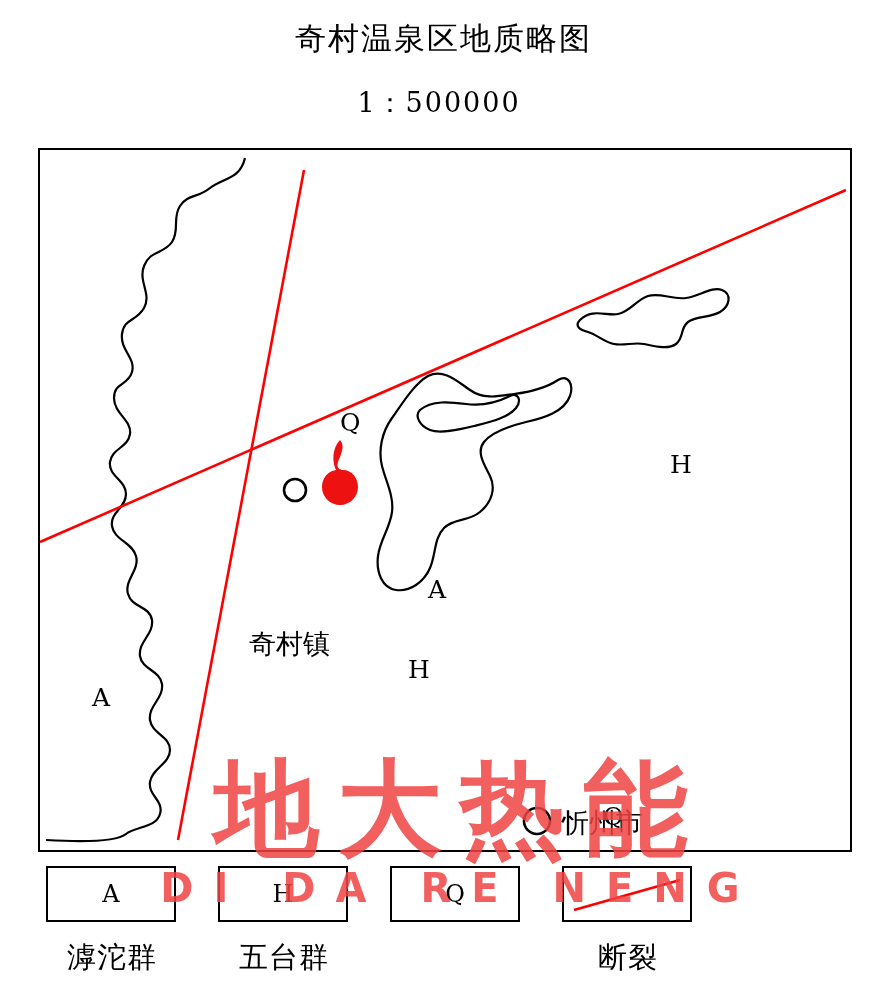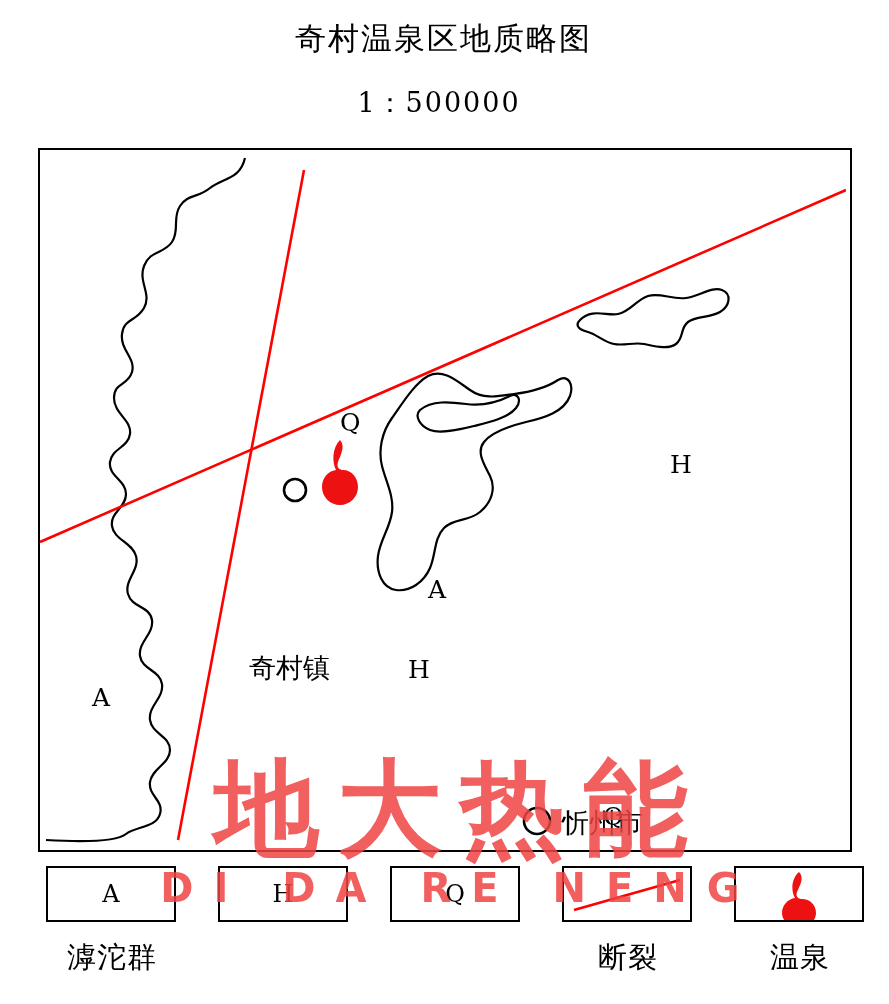--- a/index.html
+++ b/index.html
@@ -198,21 +198,21 @@
               C282,328 288,321 296,320 C292,312 292,298 300,290 Z"></path>
       </g>
     </svg>
 
     <div class="map-label" style="left:300px; top:258px;">Q</div>
     <div class="map-label" style="left:630px; top:300px;">H</div>
     <div class="map-label" style="left:388px; top:425px;">A</div>
     <div class="map-label" style="left:368px; top:505px;">H</div>
     <div class="map-label" style="left:52px; top:533px;">A</div>
     <div class="map-label" style="left:563px; top:652px;">Q</div>
-    <div class="map-label cn" style="left:209px; top:500px;">奇村镇</div>
+    <div class="map-label cn" style="left:209px; top:476px;">奇村镇</div>
     <div class="map-label cn" style="left:522px; top:655px;">忻州市</div>
   </div>
 
   <div id="watermark">
     <div class="wm-main">地大热能</div>
     <div class="wm-sub">DI DA RE NENG</div>
   </div>
 
   <div id="legend">
 
@@ -220,42 +220,33 @@
       <div class="legend-box">
         <div class="legend-box-label">A</div>
       </div>
       <div class="legend-caption">滹沱群</div>
     </div>
 
     <div class="legend-item" style="left:180px;">
       <div class="legend-box">
         <div class="legend-box-label">H</div>
       </div>
+      <div class="legend-caption">五台群</div>
     </div>
 
     <div class="legend-item" style="left:352px;">
       <div class="legend-box">
         <div class="legend-box-label">Q</div>
       </div>
     </div>
 
     <div class="legend-item" style="left:524px;">
       <div class="legend-box">
         <svg class="fault-line-svg" width="126" height="52">
           <line x1="10" y1="42" x2="116" y2="12" stroke="#ff0000" stroke-width="2.6"></line>
         </svg>
       </div>
       <div class="legend-caption">断裂</div>
     </div>
 
-    <div class="legend-item" style="left:696px;">
-      <div class="legend-box">
-        <svg class="fault-line-svg" width="126" height="52" viewBox="0 0 126 52">
-          <path fill="#ee1111" d="M63,4 C69,10 63,19 61,24 C59,29 63,31 66,31
-                C74,31 80,37 80,45 C80,53 72,60 63,60 C54,60 46,53 46,45
-                C46,37 52,31 59,30 C55,23 55,11 63,4 Z"></path>
-        </svg>
-      </div>
-      <div class="legend-caption">温泉</div>
-    </div>
 
   </div>
 </div>
 
 </body></html>

